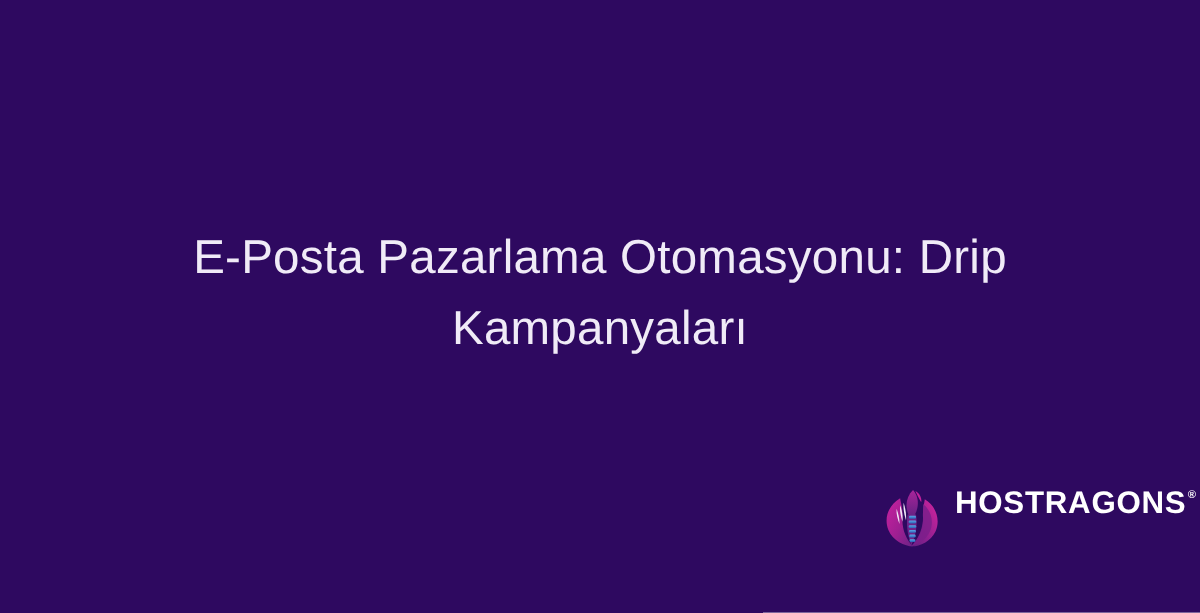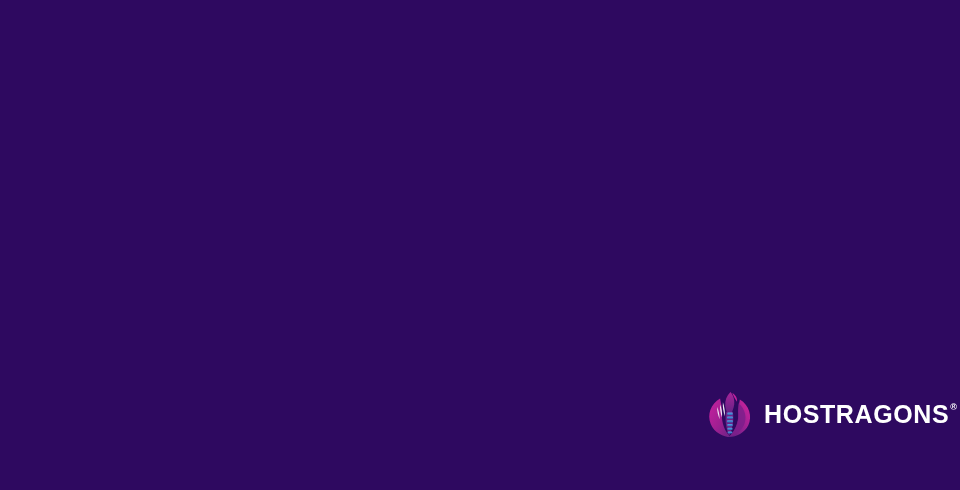--- a/index.html
+++ b/index.html
@@ -37,21 +37,21 @@
     font-weight: 400;
     line-height: 57px;
     letter-spacing: 0.2px;
     white-space: pre-wrap;
   }
   .brand-lockup {
     position: absolute;
     left: 706px;
     top: 390px;
     display: flex;
-    align-items: center;
+    align-items: flex-start;
     gap: 11px;
   }
   .brand-mark {
     width: 47px;
     height: 49px;
     display: block;
     flex: 0 0 auto;
   }
   .brand-wordmark {
     display: flex;
@@ -75,20 +75,23 @@
     margin-top: 1px;
     margin-left: 1px;
     color: #ffffff;
   }
 </style>
 </head>
 <body>
 
 <div class="slide">
 
+  <div class="title-block">
+    <span class="title-text">E-Posta Pazarlama Otomasyonu: Drip Kampanyaları</span>
+  </div>
 
   <div class="brand-lockup">
 
     <svg class="brand-mark" viewBox="0 0 100 104" aria-hidden="true">
       <defs>
         <linearGradient id="wingGrad" x1="0" y1="0" x2="1" y2="1">
           <stop offset="0%" stop-color="#c7219f"></stop>
           <stop offset="55%" stop-color="#a01f92"></stop>
           <stop offset="100%" stop-color="#6a2386"></stop>
         </linearGradient>

